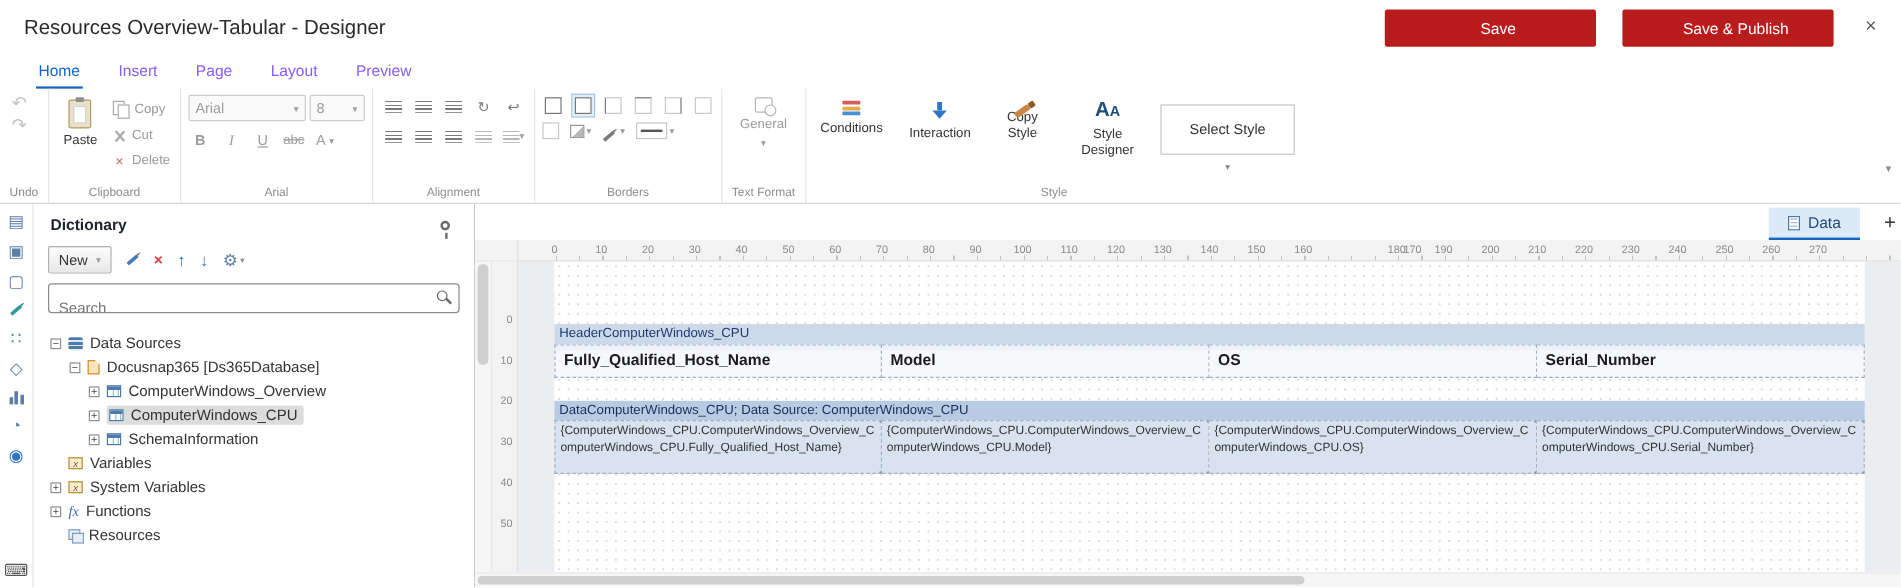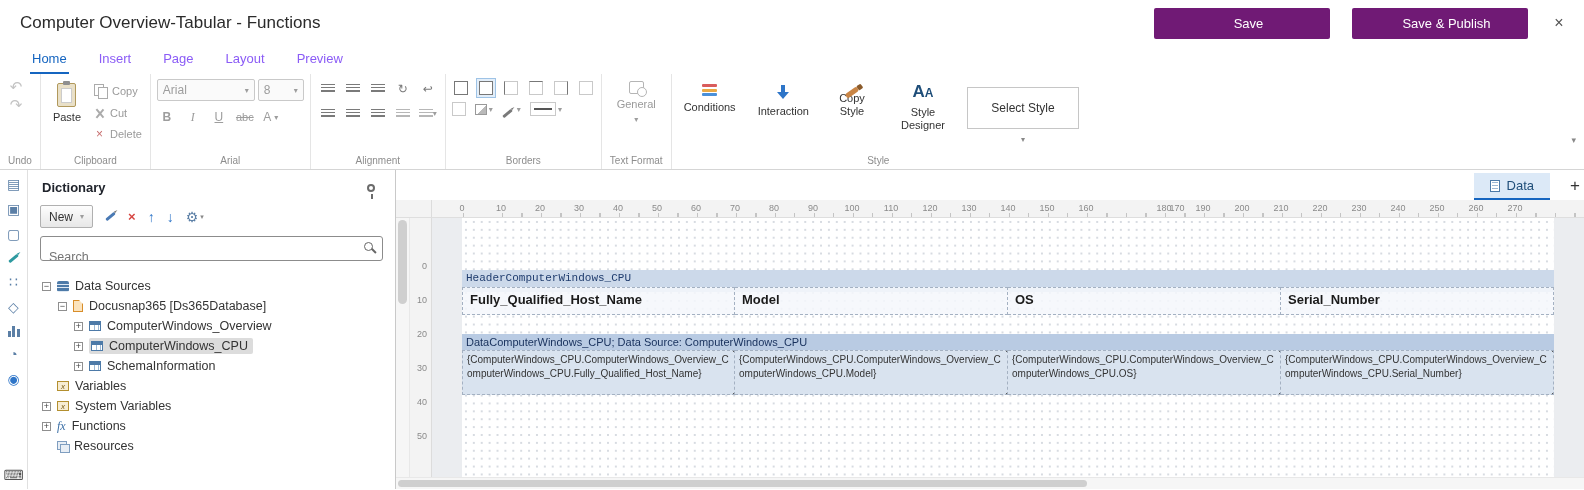--- a/index.html
+++ b/index.html
@@ -7,21 +7,21 @@
   body {
     width:1584px; height:490px; overflow:hidden; position:relative;
     background:#fff; color:#333;
     font-family:"Liberation Sans", sans-serif; font-size:13px;
   }
 
   
   .titlebar { height:46px; display:flex; align-items:center; padding:0 10px 0 20px; background:#fff; }
   .app-title { font-size:17px; color:#2b2b2b; flex:1; white-space:nowrap; }
   .btn-primary {
-    width:176px; height:31px; background:#701a75; color:#fff; font-size:13px;
+    width:176px; height:31px; background:#b91c1c; color:#fff; font-size:13px;
     border:none; border-radius:2px; margin-left:22px;
     display:flex; align-items:center; justify-content:center; cursor:pointer;
     font-family:"Liberation Sans", sans-serif;
     padding-left:19px;
   }
   .close-x { margin-left:16px; width:30px; text-align:center; color:#555; font-size:16px; cursor:pointer; }
 
   
   .tabrow { height:28px; display:flex; align-items:flex-end; padding-left:16px; background:#fff; }
   .rtab { padding:4px 2px 6px; margin:0 14px; font-size:13px; color:#8b5cf6; cursor:pointer; border-bottom:2px solid transparent; }
@@ -171,40 +171,40 @@
   .canvas-body { flex:1; display:flex; min-height:0; }
   .v-scroll { width:14px; background:#f6f6f6; border-right:1px solid #e8e8e8; position:relative; }
   .v-scroll .thumb { position:absolute; top:2px; left:2px; right:2px; height:84px; background:#cfcfcf; border-radius:5px; cursor:pointer; }
   .v-ruler { width:22px; background:#f3f3f3; border-right:1px solid #dcdcdc; position:relative; font-size:9px; color:#8a8a8a; }
   .v-ruler .rvlabel { position:absolute; right:4px; transform:translateY(-50%); }
 
   .canvas { flex:1; position:relative; background:#ebedf0; overflow:hidden; }
   .page { position:absolute; left:30px; top:0; bottom:0; width:1092px; background:#fff;
           background-image:radial-gradient(#d7dbe1 0.8px, transparent 0.9px); background-size:7.9px 7.9px; }
   .band { position:absolute; left:0; width:100%; font-size:11px; white-space:nowrap; overflow:hidden; padding-left:4px; cursor:pointer; }
-  .band-header { top:52px; height:22px; line-height:17px; background:#ccd9ea; color:#1f3c6e;font-family:Liberation Mono, monospace; }
+  .band-header { top:52px; height:22px; line-height:17px; background:#ccd9ea; color:#1f3c6e; }
   .band-data { top:116px; height:16px; line-height:16px; background:#b9cbe3; color:#17305c; }
   .cells { position:absolute; left:0; width:100%; display:flex; }
   .cells-header { top:69px; height:28px; }
   .cells-data { top:132px; height:45px; }
   .cell { width:273px; flex:none; border:1px dashed #a4b1c2; border-left:none; cursor:pointer; overflow:hidden; position:relative; }
   .cell:first-child { border-left:1px dashed #a4b1c2; }
   .cells-header .cell { background:rgba(244,247,251,0.85); font-size:13px; font-weight:bold; color:#1b1b1b; padding:4px 7px; }
   .cells-data .cell { background:#d9e3ef; font-size:10px; color:#333; padding:2px 4px; line-height:1.35; word-break:break-all; }
   .cells-data .cell::after { content:""; position:absolute; top:-2px; right:-2px; width:3px; height:3px; background:#5a5a5a; }
   .cells-data .cell::before { content:""; position:absolute; bottom:-2px; right:-2px; width:3px; height:3px; background:#5a5a5a; }
 
   .h-scroll { height:12px; background:#f6f6f6; border-top:1px solid #e8e8e8; position:relative; }
   .h-scroll .thumb { position:absolute; top:2px; bottom:2px; left:2px; width:58%; background:#cfcfcf; border-radius:5px; cursor:pointer; }
 </style>
 </head>
 <body>
 
 <div class="titlebar">
-  <div class="app-title">Computer Overview-Tabular - Functions</div>
+  <div class="app-title">Resources Overview-Tabular - Designer</div>
   <button class="btn-primary">Save</button>
   <button class="btn-primary">Save &amp; Publish</button>
   <div class="close-x">×</div>
 </div>
 
 <div class="tabrow">
   <div class="rtab active">Home</div>
   <div class="rtab">Insert</div>
   <div class="rtab">Page</div>
   <div class="rtab">Layout</div>

